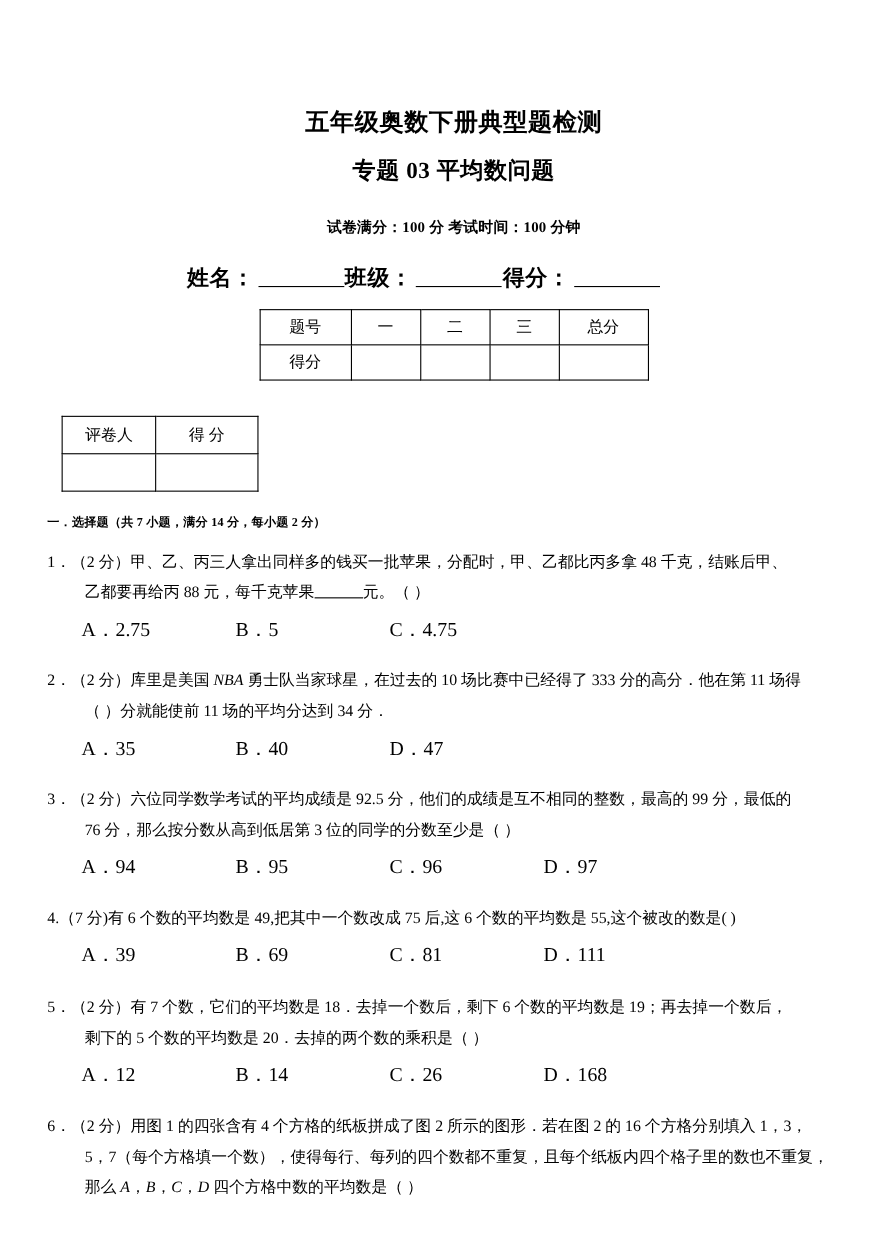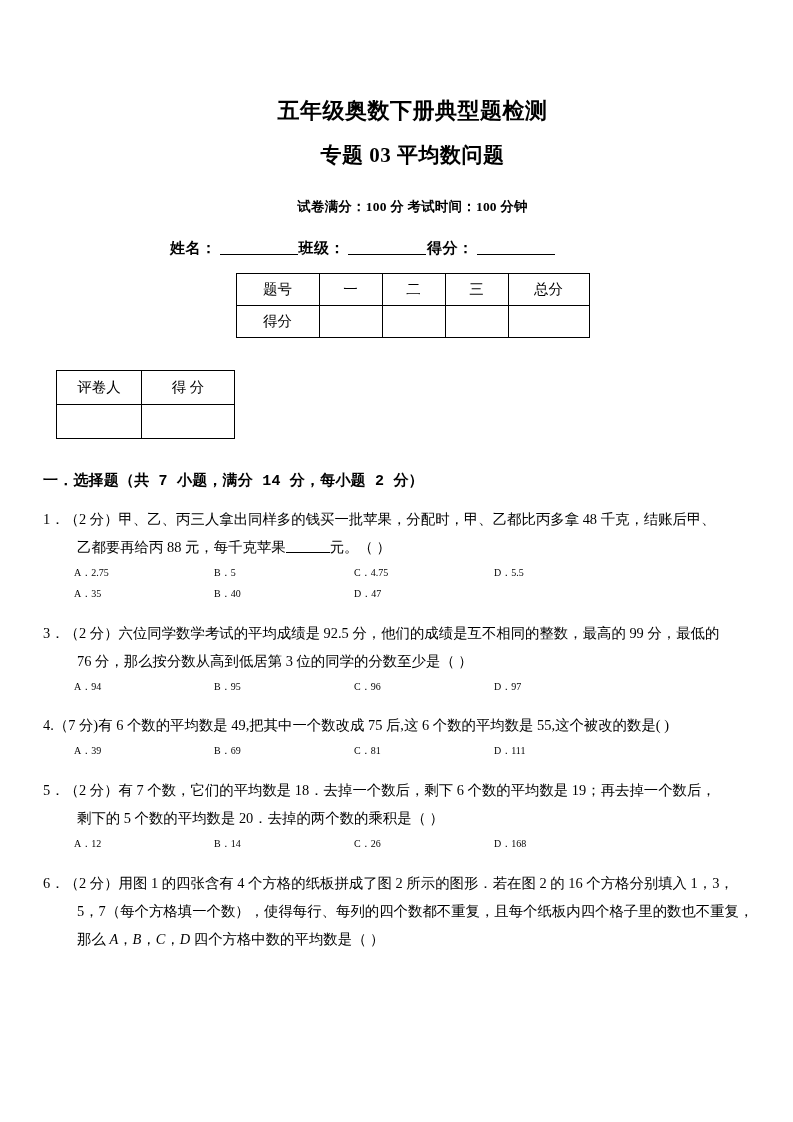--- a/index.html
+++ b/index.html
@@ -47,21 +47,21 @@
     font-size: 13.5px;
     font-weight: bold;
     margin-top: 29px;
     letter-spacing: 0.2px;
   }
 
   
   .idline {
     margin-top: 23px;
     padding-left: 130px;
-    font-size: 15px;
+    font-size: 20px;
     font-weight: bold;
     letter-spacing: 0.5px;
     white-space: nowrap;
   }
   .idline .blank {
     display: inline-block;
     width: 78px;
     border-bottom: 1.4px solid #000;
     margin: 0 1px -2px 3px;
     height: 14px;
@@ -98,42 +98,41 @@
   table.grader-table td {
     width: 84px;
     height: 33px;
     font-size: 14.5px;
     margin-left: 48px;
   }
   table.grader-table td.wide { width: 92px; }
 
   
   .section-header {
-    margin-top: 32px;
+    margin-top: 20px;
     margin-left: 3px;
-    font-size: 15px;
+    font-size: 11px;
     font-weight: bold;
     letter-spacing: 0.2px;
-    font-family: Liberation Mono, monospace;
   }
 
   
   .question {
     margin-top: 15px;
     margin-left: 3px;
     font-size: 14.4px;
     line-height: 1.95;
   }
   .q-line { white-space: nowrap; }
   .q-line.indent { padding-left: 34px; }
 
   .options {
     margin-top: 2px;
     padding-left: 34px;
-    font-size: 10px;
+    font-size: 18px;
     line-height: 1.95;
     display: flex;
   }
   .options .opt {
     width: 140px;
     flex: 0 0 140px;
     white-space: nowrap;
   }
   .options .opt:last-child { flex: 0 0 auto; }
 
@@ -199,23 +198,26 @@
   <div class="section-header">一．选择题（共 7 小题，满分 14 分，每小题 2 分）</div>
 
   <div class="question">
     <div class="q-line">1．（2 分）甲、乙、丙三人拿出同样多的钱买一批苹果，分配时，甲、乙都比丙多拿 48 千克，结账后甲、</div>
     <div class="q-line indent"><span>乙都要再给丙 88 元，每千克苹果</span><span class="inline-blank"></span><span>元。（      ）</span></div>
   </div>
   <div class="options">
     <span class="opt">A．2.75</span>
     <span class="opt">B．5</span>
     <span class="opt">C．4.75</span>
-    <span class="opt">D．5.5</span>
-  </div>
-
+  </div>
+
+  <div class="question">
+    <div class="q-line">2．（2 分）库里是美国 <span class="it">NBA</span> 勇士队当家球星，在过去的 10 场比赛中已经得了 333 分的高分．他在第 11 场得</div>
+    <div class="q-line indent">（      ）分就能使前 11 场的平均分达到 34 分．</div>
+  </div>
   <div class="options">
     <span class="opt">A．35</span>
     <span class="opt">B．40</span>
     <span class="opt">D．47</span>
   </div>
 
   <div class="question">
     <div class="q-line">3．（2 分）六位同学数学考试的平均成绩是 92.5 分，他们的成绩是互不相同的整数，最高的 99 分，最低的</div>
     <div class="q-line indent">76 分，那么按分数从高到低居第 3 位的同学的分数至少是（      ）</div>
   </div>

